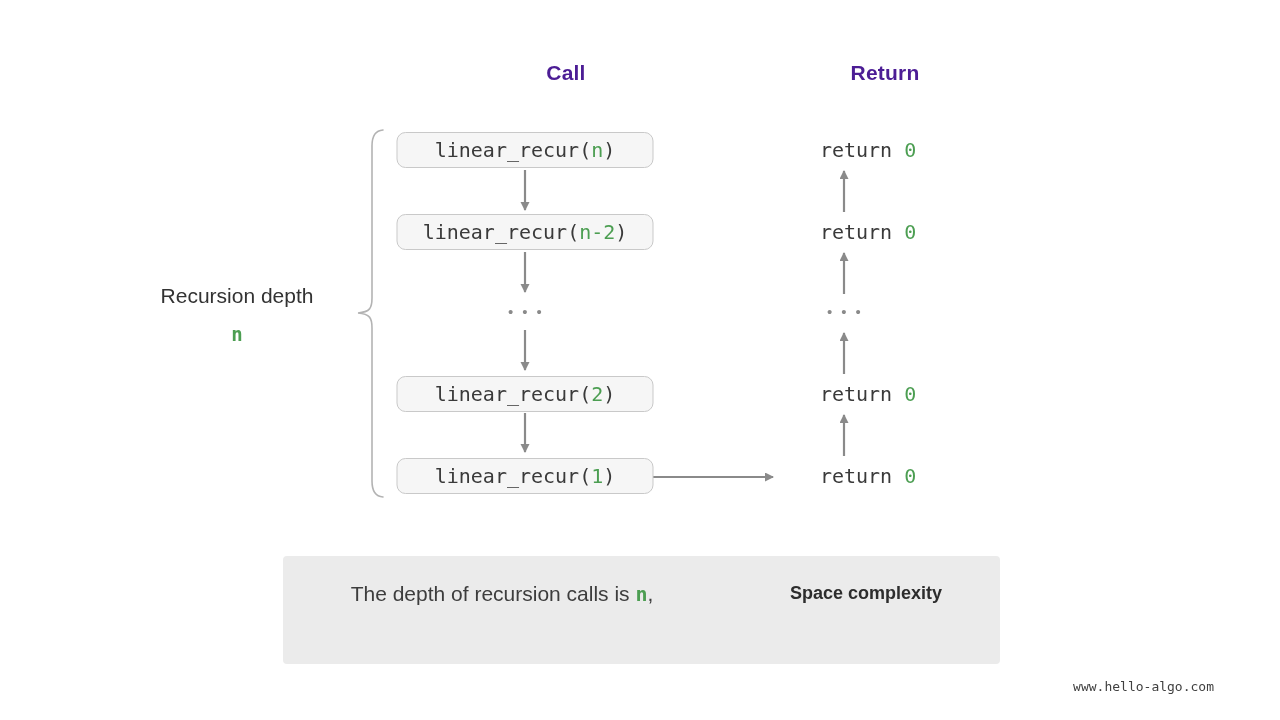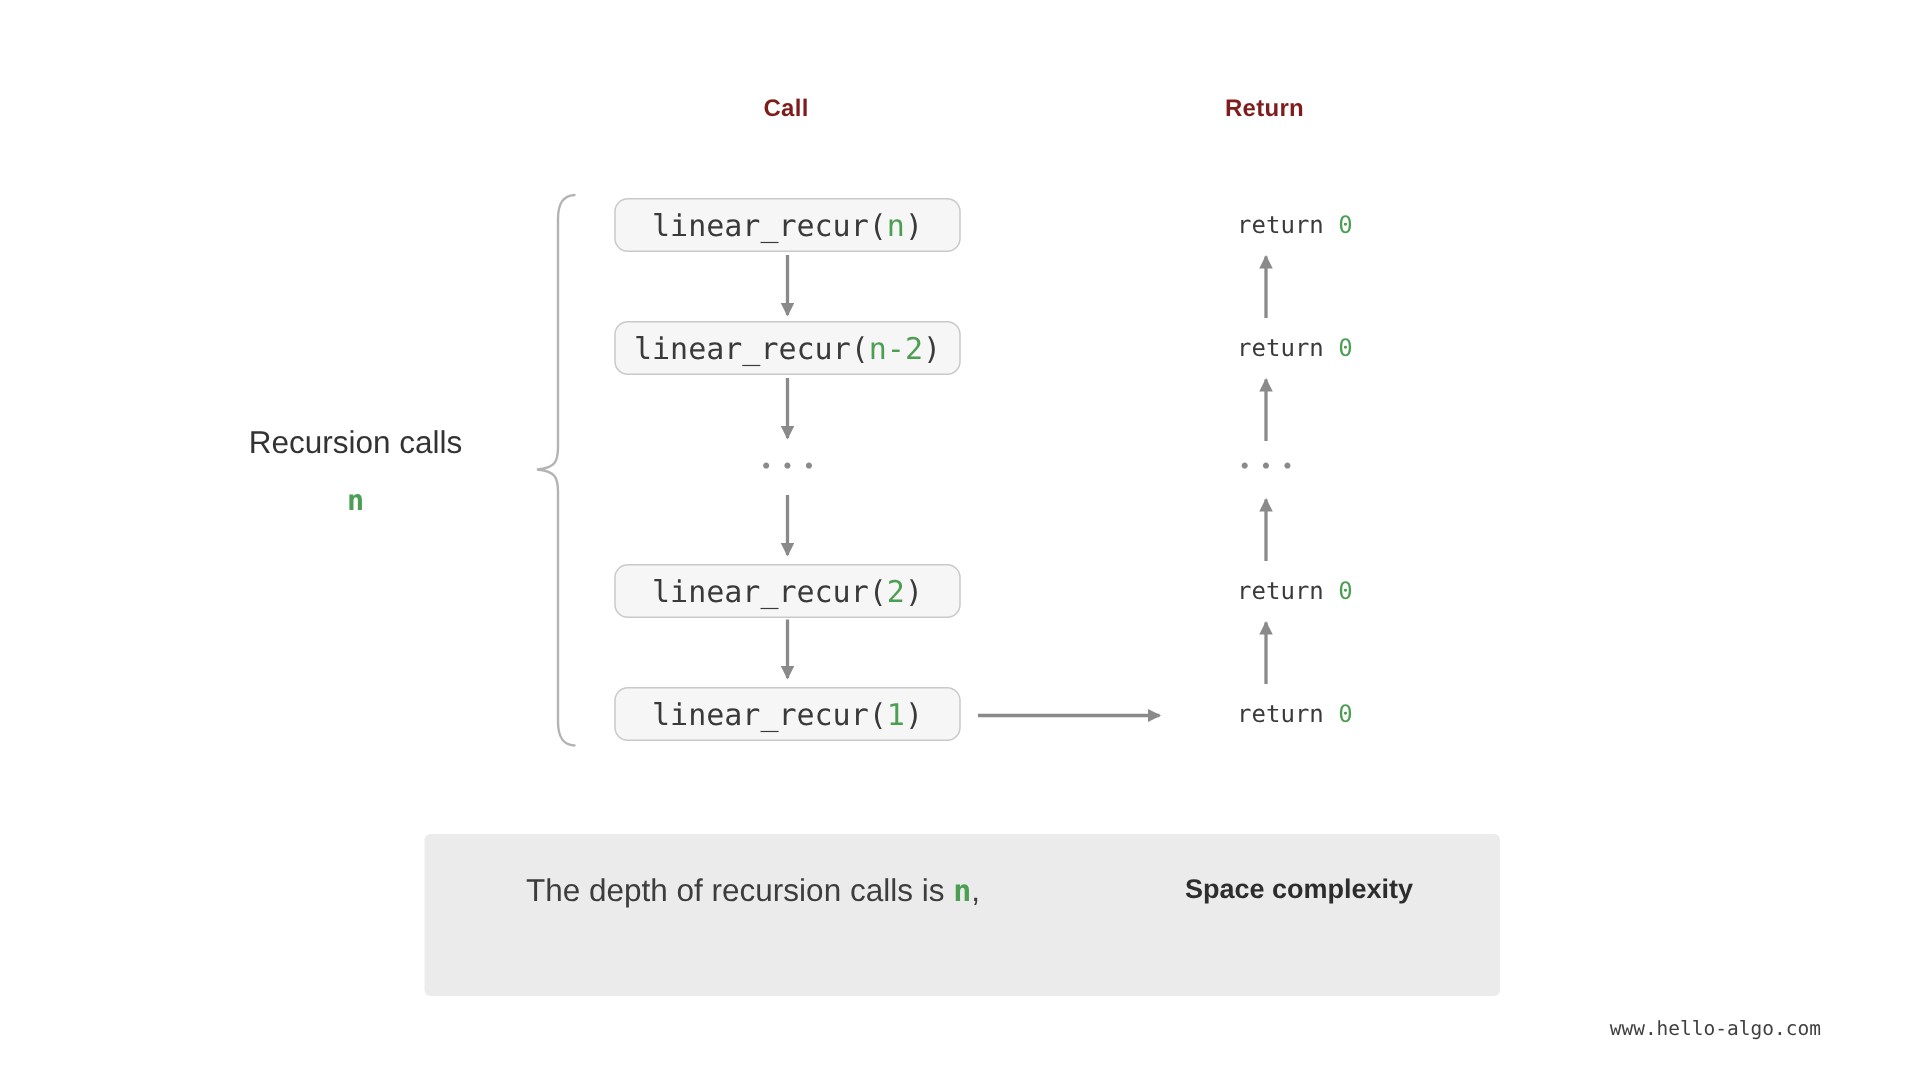--- a/index.html
+++ b/index.html
@@ -11,49 +11,50 @@
     overflow: hidden;
     font-family: "Liberation Sans", sans-serif;
   }
   .mono { font-family: "DejaVu Sans Mono", monospace; }
   .green { color: #4c9e52; }
 
   .col-header {
     position: absolute;
     transform: translate(-50%, -50%);
     font-weight: bold;
-    font-size: 16px;
-    color: #7f1d1d;
+    font-size: 21px;
+    color: #4c1d95;
     letter-spacing: 0.2px;
     white-space: pre;
+    margin-left: 42px;
   }
   .code-box {
     position: absolute;
     left: 525px;
-    width: 231px;
+    width: 257px;
     height: 36px;
     transform: translate(-50%, -50%);
     background: #f6f6f6;
     border: 1.6px solid #c9c9c9;
     border-radius: 9px;
     box-sizing: border-box;
     display: flex;
     align-items: center;
     justify-content: center;
     font-family: "DejaVu Sans Mono", monospace;
     font-size: 20px;
     color: #3a3a3a;
     white-space: pre;
   }
   .return-row {
     position: absolute;
     left: 844px;
     transform: translate(-50%, -50%);
     font-family: "DejaVu Sans Mono", monospace;
-    font-size: 16px;
+    font-size: 20px;
     color: #3a3a3a;
     white-space: pre;
   }
   .dots {
     position: absolute;
     transform: translate(-50%, -50%);
     color: #8a8a8a;
     font-size: 15px;
     letter-spacing: 9px;
     padding-left: 9px;
@@ -170,21 +171,21 @@
     <line x1="844" y1="294" x2="844" y2="253" stroke="#8a8a8a" stroke-width="2.2" marker-end="url(#ah)"></line>
     <line x1="844" y1="374" x2="844" y2="333" stroke="#8a8a8a" stroke-width="2.2" marker-end="url(#ah)"></line>
     <line x1="844" y1="456" x2="844" y2="415" stroke="#8a8a8a" stroke-width="2.2" marker-end="url(#ah)"></line>
 
     <polygon points="705,604 726,604 726,596 747,610 726,624 726,616 705,616" fill="#b9b9b9"></polygon>
   </svg>
 
   <div class="col-header" style="left:524px; top:73px;">Call</div>
   <div class="col-header" style="left:843px; top:73px;">Return</div>
 
-  <div class="rec-depth-label">Recursion calls</div>
+  <div class="rec-depth-label">Recursion depth</div>
   <div class="rec-depth-n green">n</div>
 
   <div class="code-box" style="top:150px;">
     <span>linear_recur(</span><span class="green">n</span><span>)</span>
   </div>
   <div class="code-box" style="top:232px;">
     <span>linear_recur(</span><span class="green">n-2</span><span>)</span>
   </div>
   <div class="dots" style="left:525px; top:311px;">•••</div>
   <div class="code-box" style="top:394px;">

